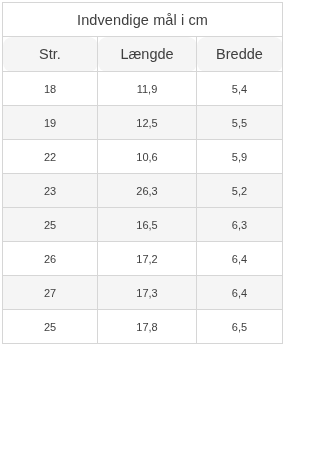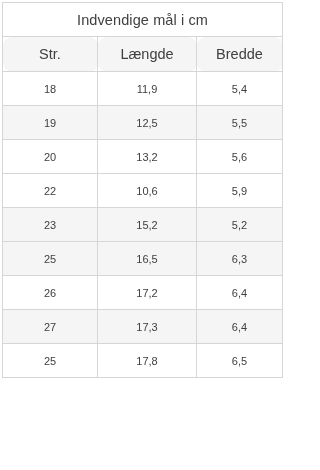--- a/index.html
+++ b/index.html
@@ -84,32 +84,27 @@
         <td>18</td>
         <td>11,9</td>
         <td>5,4</td>
       </tr>
       <tr class="data-row even">
         <td>19</td>
         <td>12,5</td>
         <td>5,5</td>
       </tr>
       <tr class="data-row odd">
-        <td>20</td>
-        <td>13,2</td>
-        <td>5,6</td>
-      </tr>
-      <tr class="data-row odd">
         <td>22</td>
         <td>10,6</td>
         <td>5,9</td>
       </tr>
       <tr class="data-row even">
         <td>23</td>
-        <td>15,2</td>
+        <td>26,3</td>
         <td>5,2</td>
       </tr>
       <tr class="data-row even">
         <td>25</td>
         <td>16,5</td>
         <td>6,3</td>
       </tr>
       <tr class="data-row odd">
         <td>26</td>
         <td>17,2</td>

